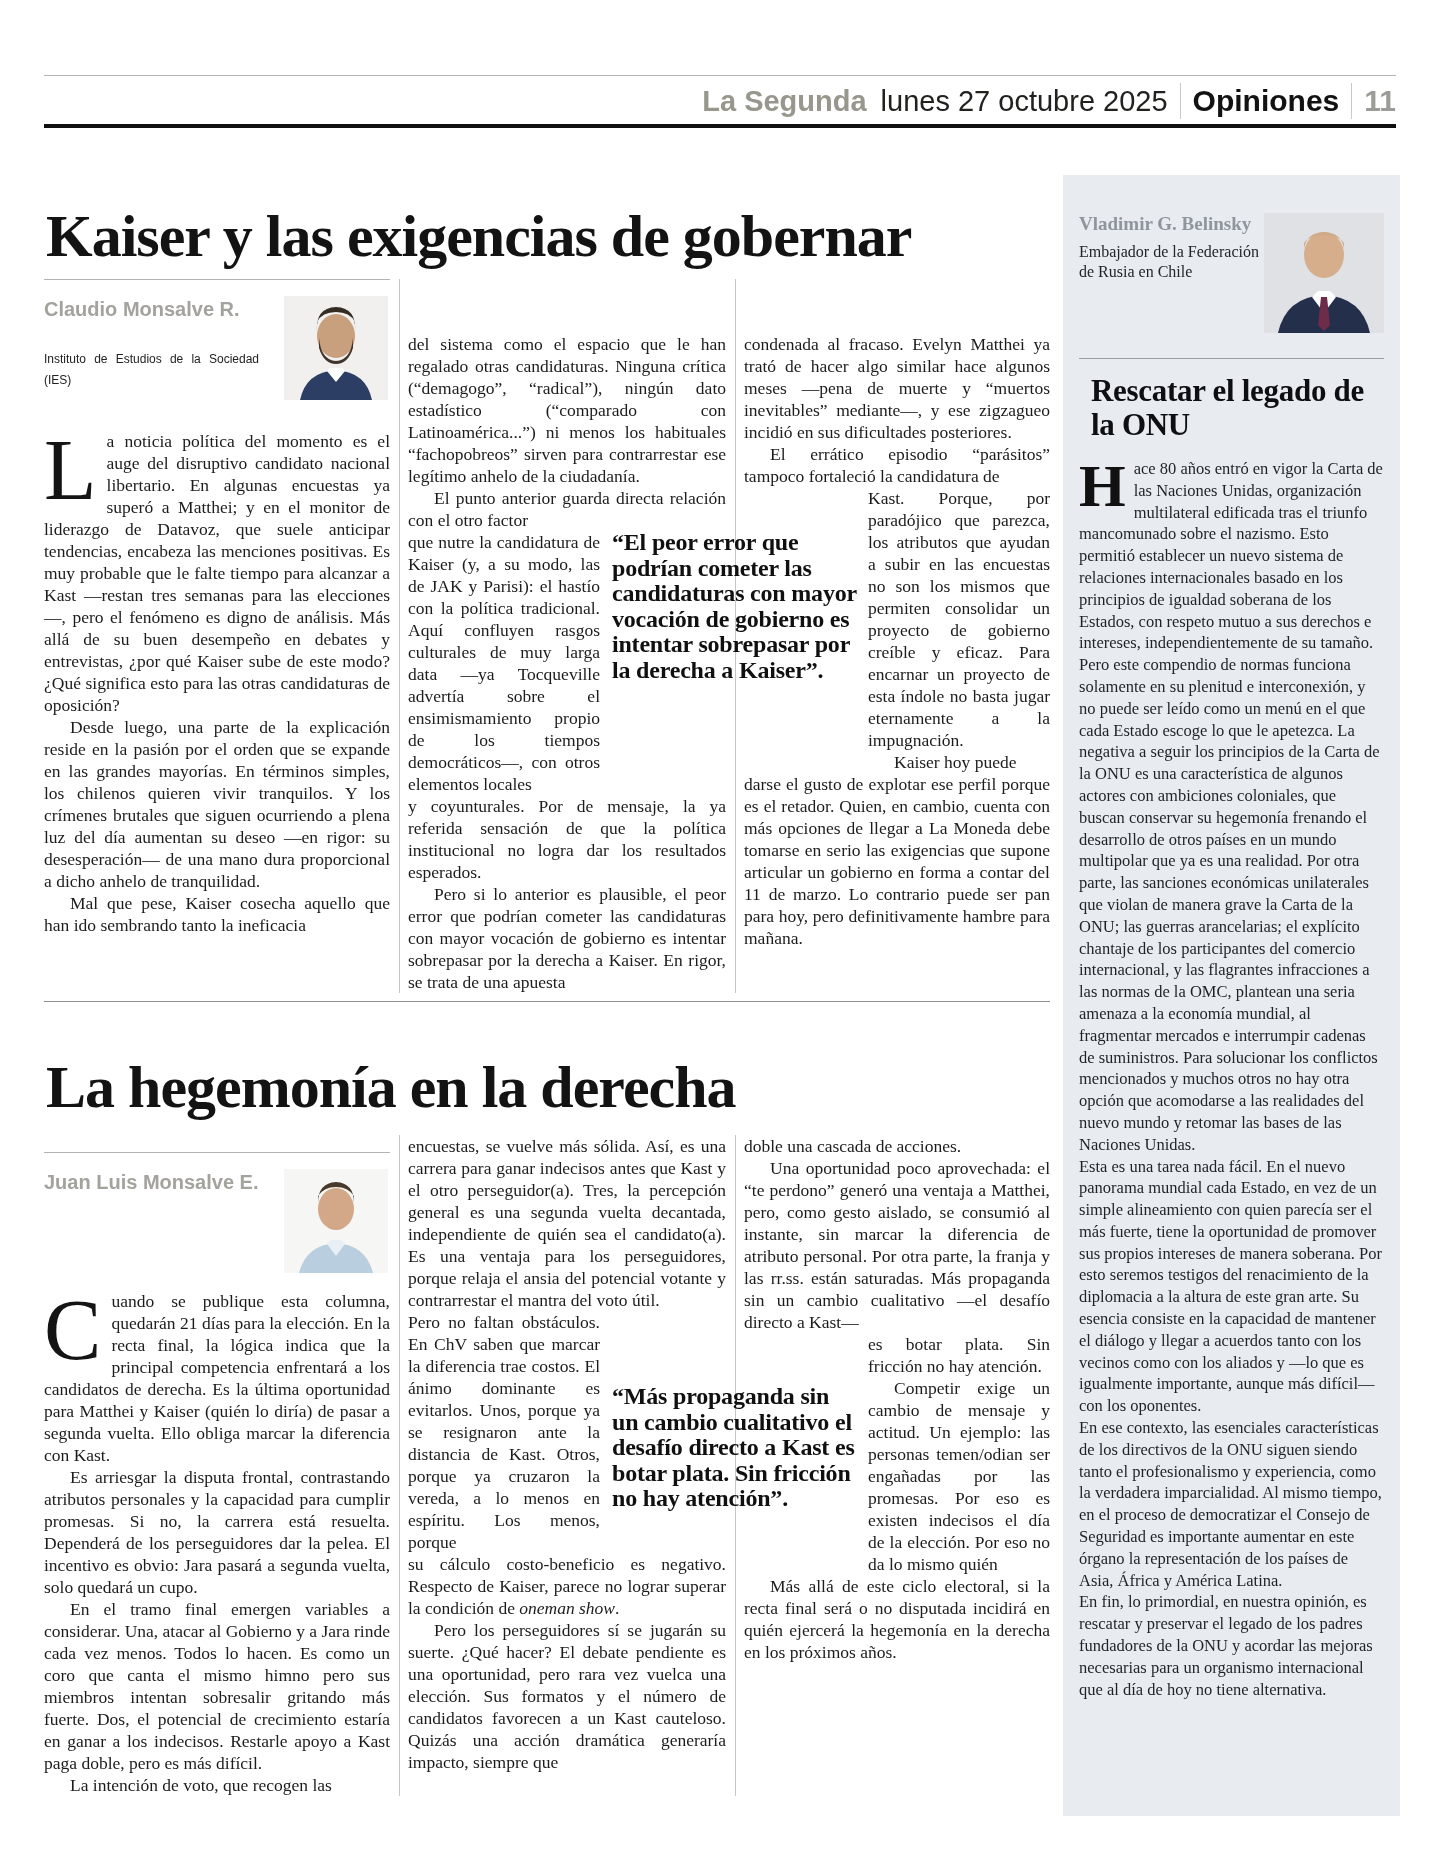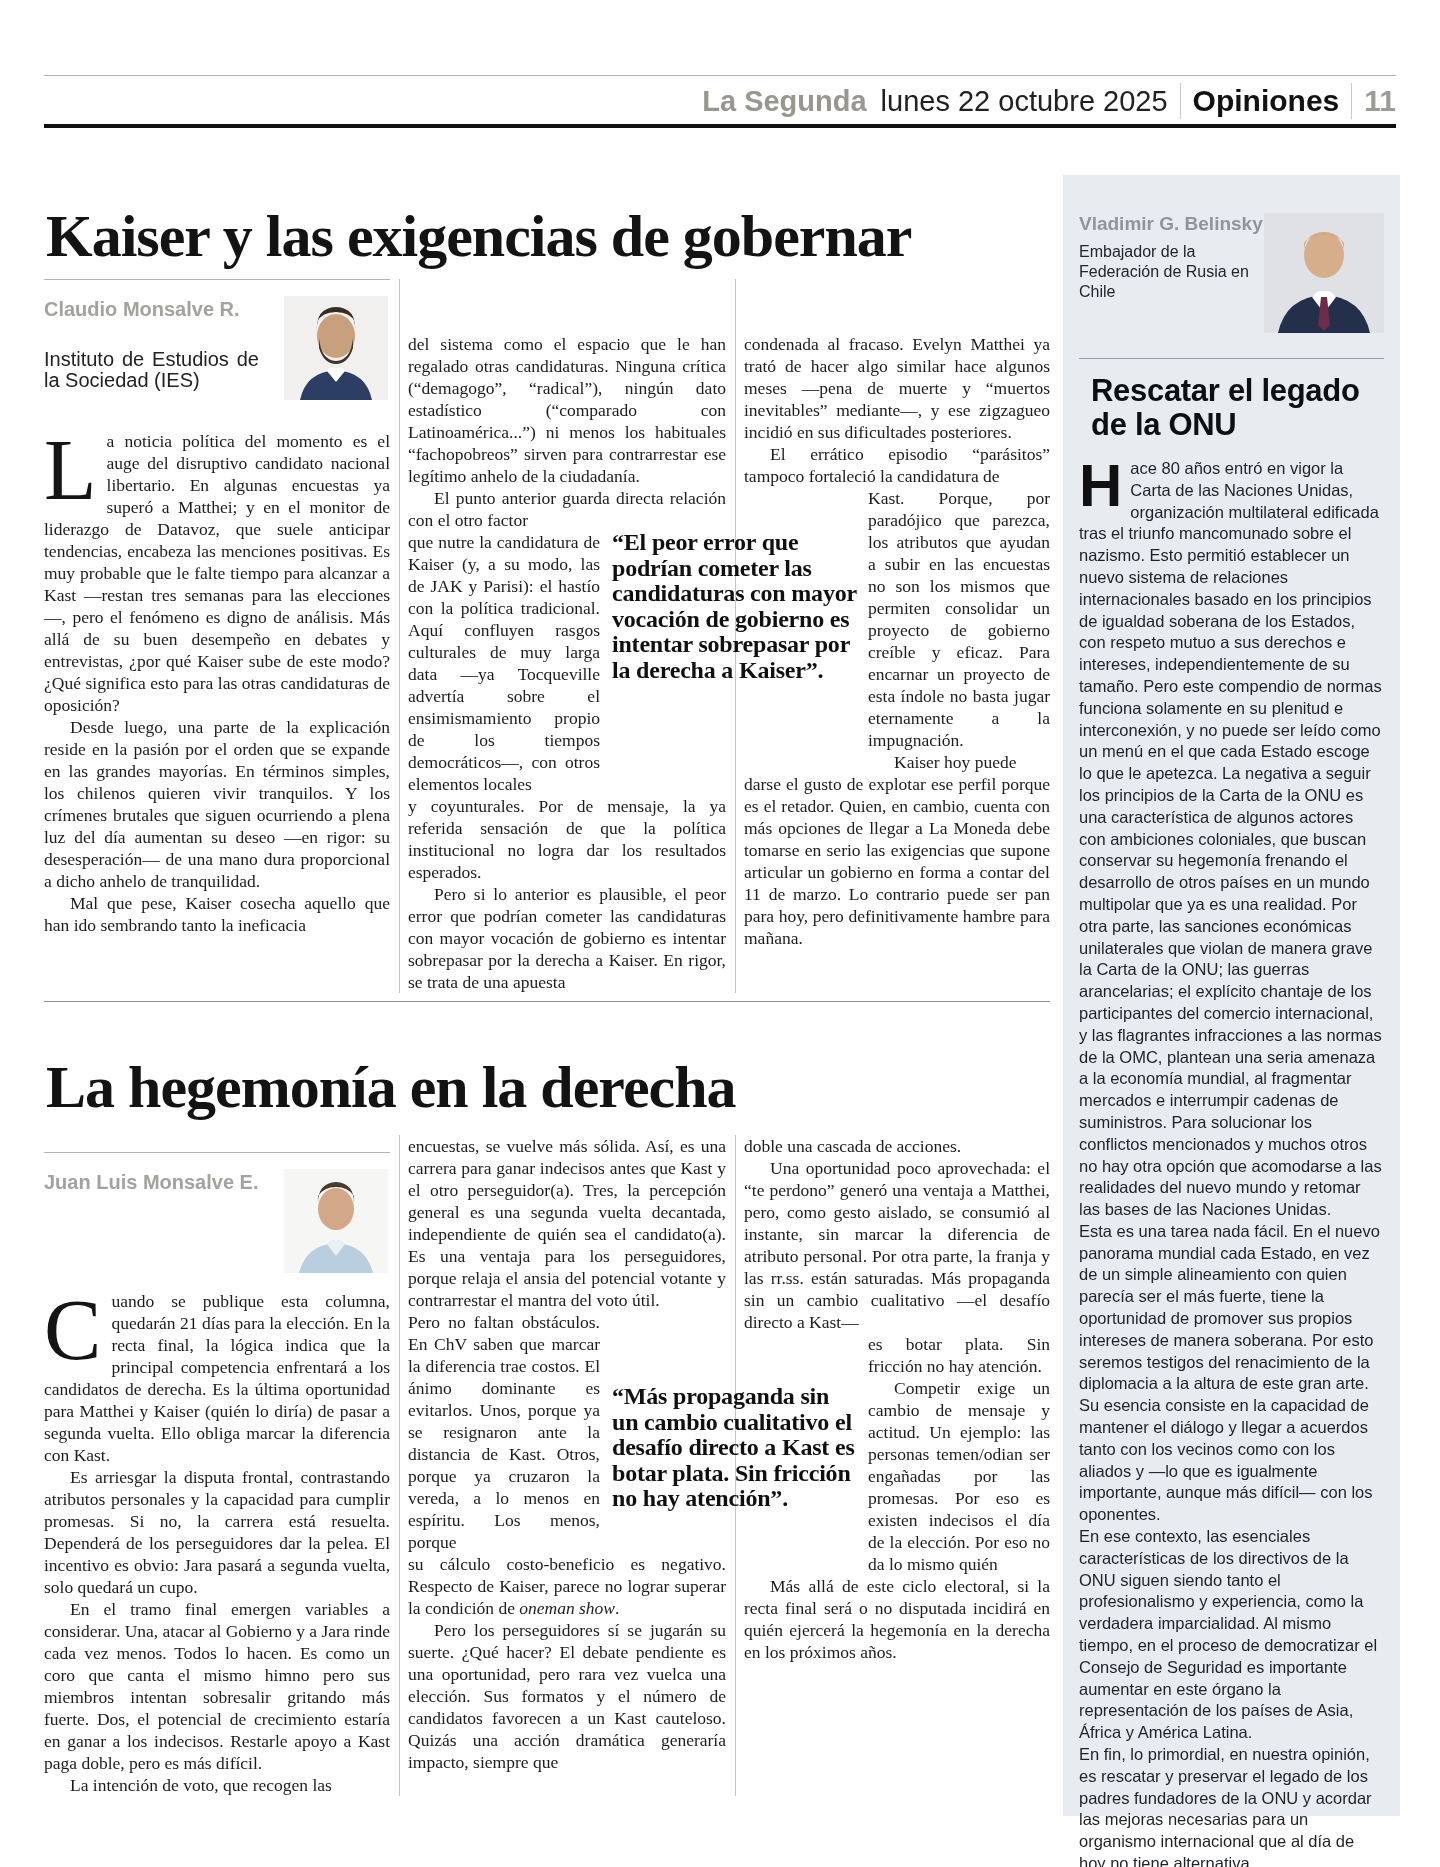--- a/index.html
+++ b/index.html
@@ -49,48 +49,48 @@
   .a2 .pullquote { left:568px; top:338px; }
 
   
   .auth-wrap { box-sizing:border-box; }
   .a1 .auth-wrap { height:151px; }
   .a2 .auth-wrap { margin-top:17px; height:138px; }
   .auth-rule { height:1px; background:#b3b3b3; }
   .auth-row  { position:relative; padding-top:16px; height:100%; box-sizing:border-box;
                font-family:"Liberation Sans","DejaVu Sans",sans-serif; }
   .auth-name { font-size:20px; font-weight:700; color:#a3a29c; margin:2px 0 7px; }
-  .auth-aff  { font-size:20px; line-height:21px; color:#222; width:215px;margin-top:29px; }
+  .auth-aff  { font-size:12px; line-height:21px; color:#222; width:215px;margin-top:29px; }
   .auth-photo{ position:absolute; right:2px; top:16px; width:104px; height:104px; }
 
   .article-sep { position:absolute; left:44px; top:1001px; width:1006px; height:1px; background:#8f8f8f; }
 
   
   .sidebar { position:absolute; left:1063px; top:175px; width:337px; height:1641px; background:#e8ecf1;
              box-sizing:border-box; padding:20px 16px 0 16px;
-             font-family:Liberation Sans, sans-serif; }
+             font-family:Liberation Serif, serif; }
   .sb-author-row { position:relative; height:145px; }
   .sb-name { font-size:19px; font-weight:700; color:#8f959d; margin:18px 0 7px; }
   .sb-aff  { font-size:16px; line-height:20px; color:#22252a; width:185px; }
   .sb-photo{ position:absolute; right:0; top:0; width:120px; height:120px; }
   .sb-rule { height:1px; background:#9aa0a8; margin:0 0 15px; }
   .sb-title{ font-size:31px; line-height:34px; font-weight:700; color:#0d0f12; margin:0 12px 16px; letter-spacing:-0.3px; }
   .sb-body p { font-size:16.5px; line-height:21.8px; color:#1e2126; margin:0; text-align:left; }
   .sb-drop { float:left; font-size:60px; line-height:50px; font-weight:700; padding:3px 8px 0 0; color:#111; }
   .italic { font-style:italic; }
 </style>
 </head>
 <body>
 
 <div class="page">
 
   <div class="rule-top"></div>
   <div class="header-bar">
     <span class="brand">La Segunda</span>
-    <span class="issue-date">lunes 22 octubre 2025</span>
+    <span class="issue-date">lunes 27 octubre 2025</span>
     <span class="hdr-div"></span>
     <span class="section-name">Opiniones</span>
     <span class="hdr-div"></span>
     <span class="page-number">11</span>
   </div>
   <div class="rule-thick"></div>
 
   <div class="article a1">
     <h1 class="headline">Kaiser y las exigencias de gobernar</h1>
 

